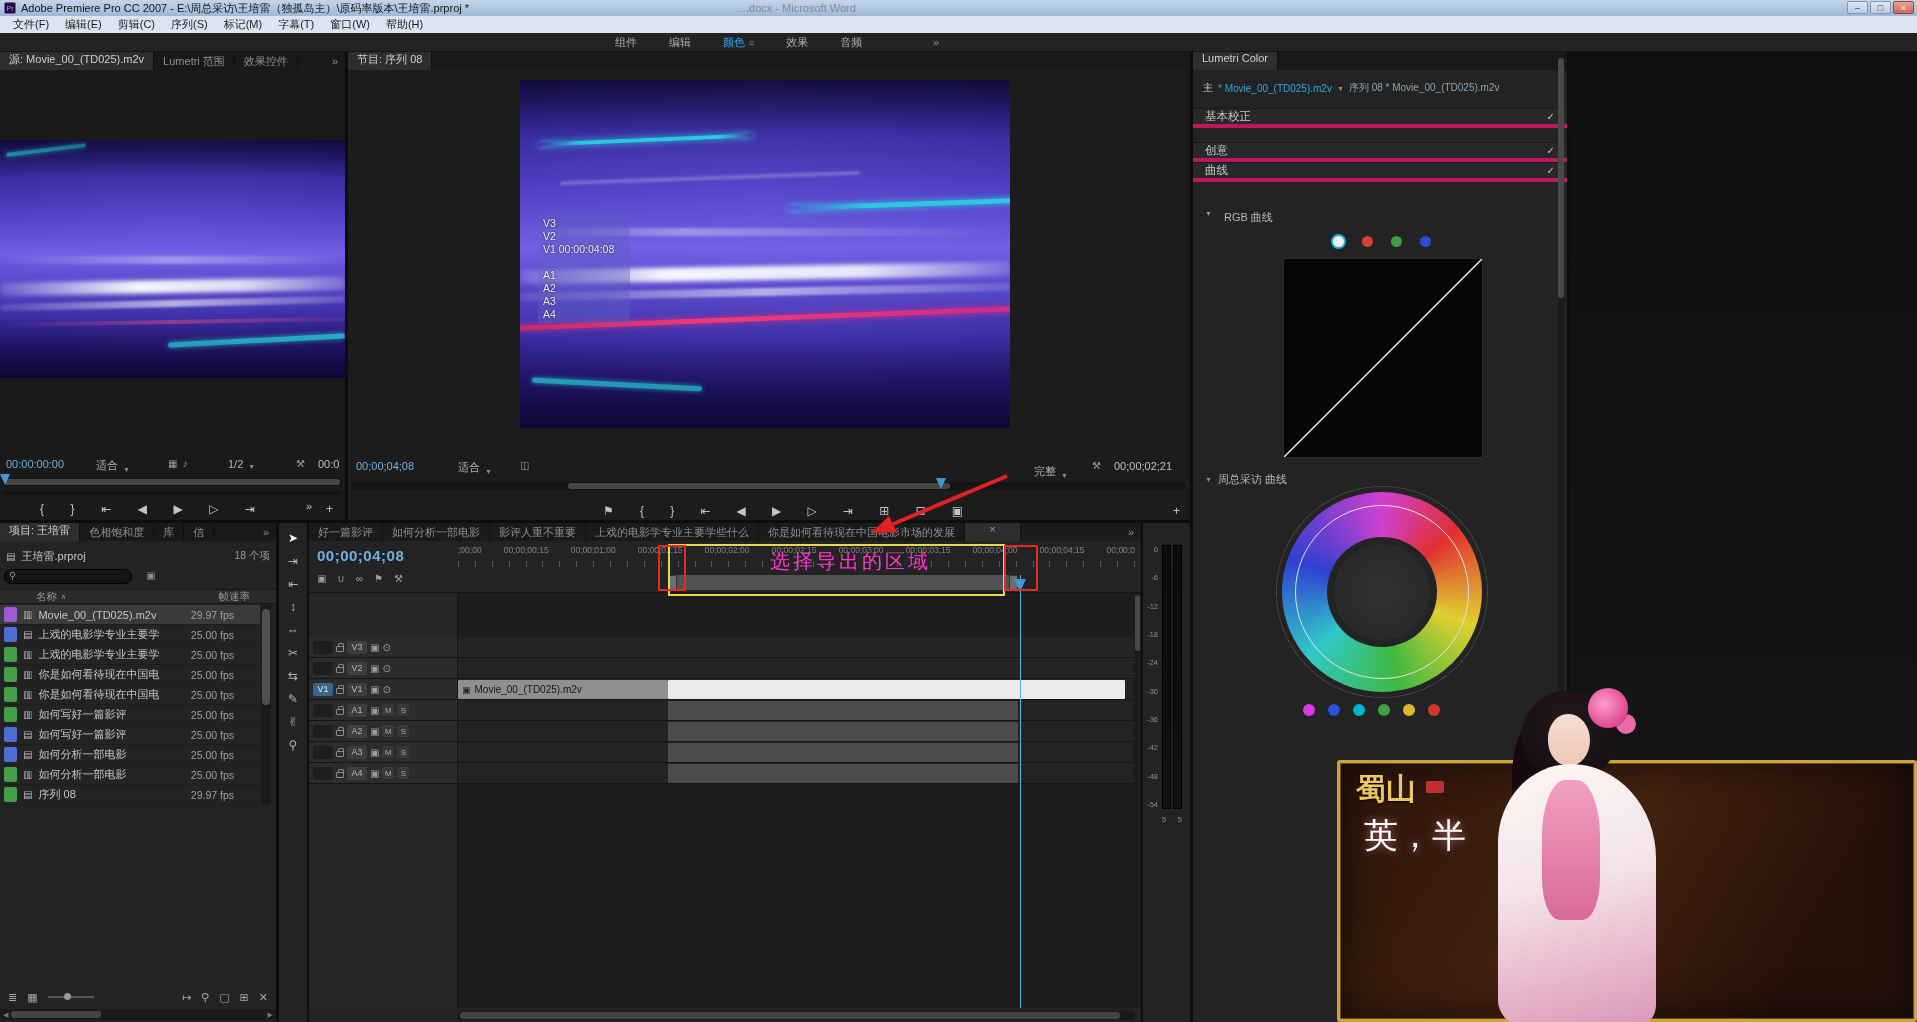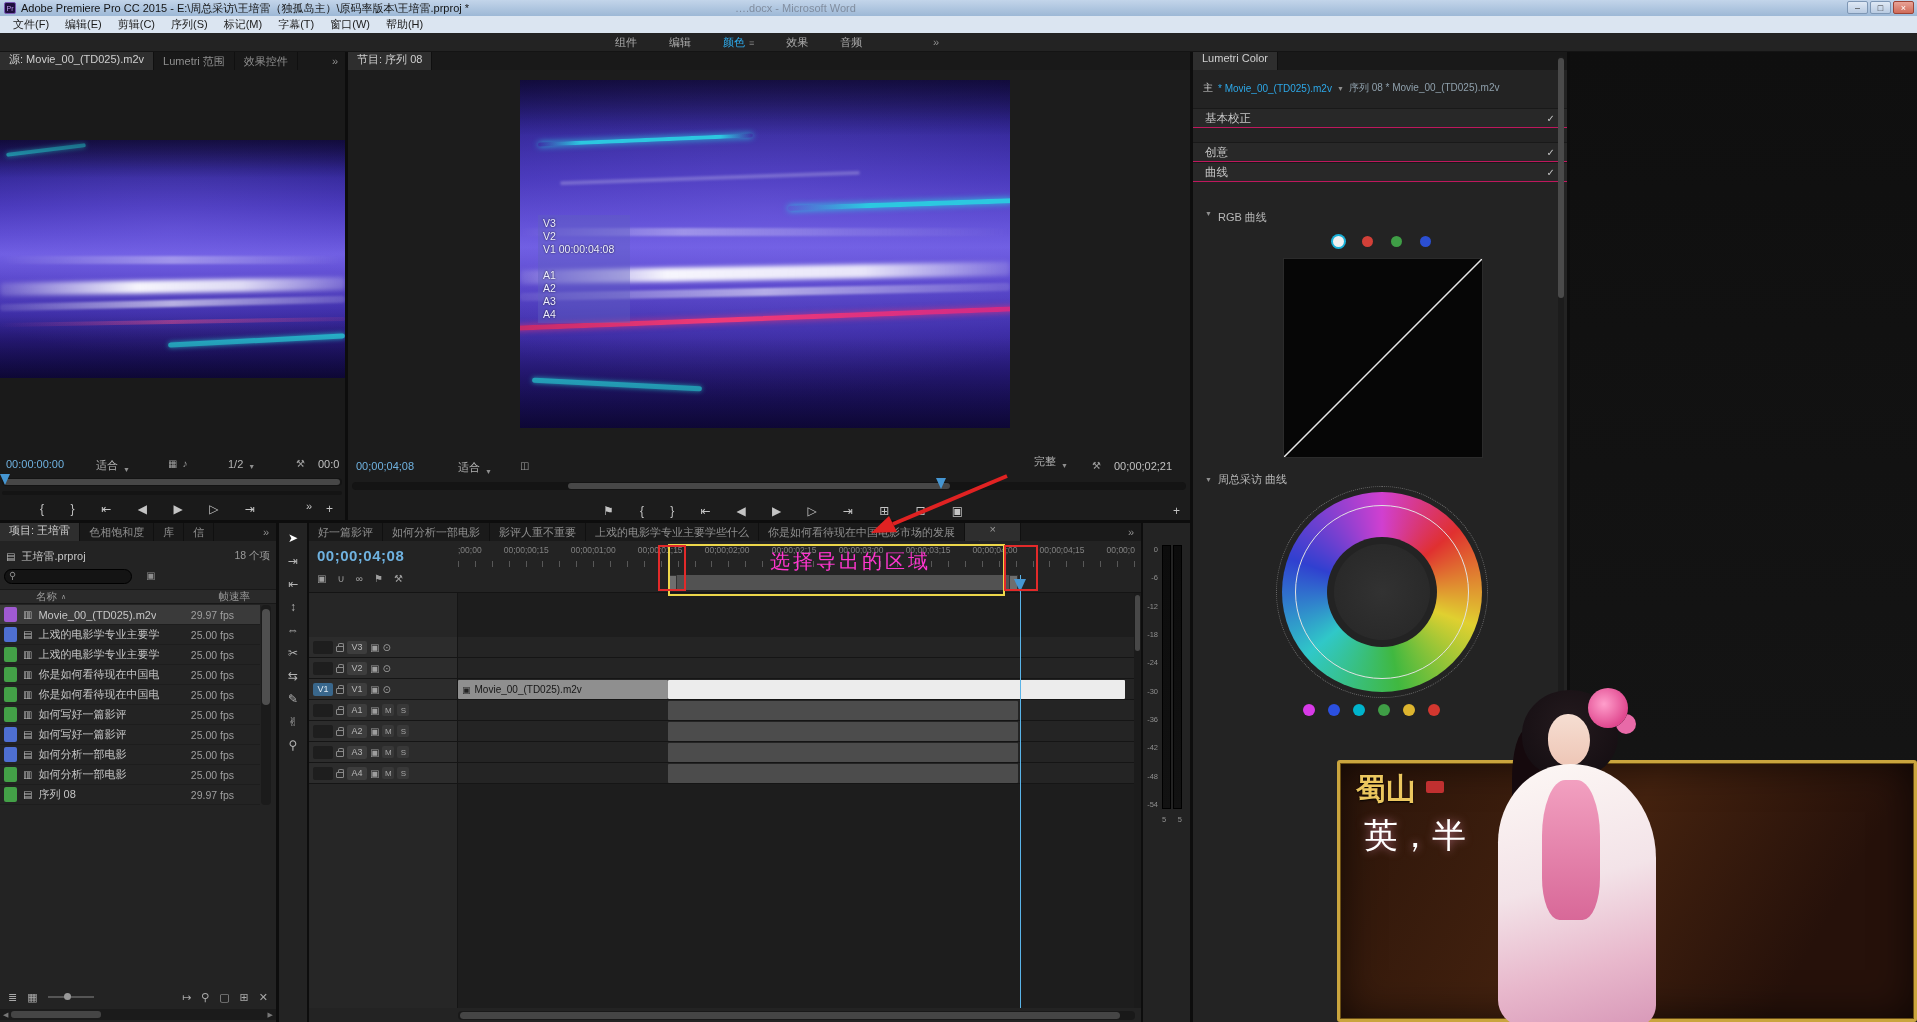--- a/index.html
+++ b/index.html
@@ -40,21 +40,21 @@
   .mon-row{position:absolute;display:flex;align-items:flex-end;gap:5px;white-space:nowrap;font-size:11px;color:#b3b3b3;}
   .tc{color:#6fb2e0;}
   .dd-caret{font-size:7px;color:#8e8e8e;}
   .mini-ic{color:#9e9e9e;font-size:10px;}
   .scrub-base{position:absolute;background:#141414;border-radius:4px;}
   .scrub-thumb{position:absolute;background:#474747;border-radius:3px;}
   .caret-blue{position:absolute;width:10px;height:11px;background:#4596d2;clip-path:polygon(0 0,100% 0,50% 100%);}
   .transport{position:absolute;display:flex;align-items:center;justify-content:space-between;}
   .t-btn{color:#c4c4c4;font-size:12px;}
   
-  .lum-row{display:flex;align-items:center;height:20px;padding:0 12px;background:#282828;border-top:1px solid #191919;border-bottom:1px solid #be185d;color:#c8c8c8;font-size:11.5px;}
+  .lum-row{display:flex;align-items:center;height:20px;padding:0 12px;background:#282828;border-top:1px solid #191919;border-bottom:4px solid #be185d;color:#c8c8c8;font-size:11.5px;}
   .check{margin-left:auto;color:#c4c4c4;font-size:10px;}
   .dot{border-radius:50%;flex:none;}
   .curve-box{position:absolute;background:#060606;border:1px solid #2b2b2b;}
   .wheel{position:absolute;width:200px;height:200px;border-radius:50%;background:conic-gradient(from 0deg,#d040d0,#e03030 50deg,#e0d030 110deg,#40b840 170deg,#30c8c8 230deg,#3040d0 290deg,#d040d0 360deg);}
   .wheel-ticks{position:absolute;width:212px;height:212px;border:1px dotted #6a6a6a;border-radius:50%;}
   .wheel-ring{position:absolute;width:174px;height:174px;border:1.5px solid #e2e2e2;border-radius:50%;}
   .wheel-cover{position:absolute;width:110px;height:110px;border-radius:50%;background:#232323;}
   .wheel-center{position:absolute;width:96px;height:96px;border-radius:50%;background:radial-gradient(#323232,#262626);}
   
   .prow{position:relative;display:flex;align-items:center;gap:6px;height:20px;padding:0 6px 0 4px;border-bottom:1px solid #1d1d1d;}
@@ -100,21 +100,21 @@
   .fig-body{left:28px;top:76px;width:158px;height:262px;background:linear-gradient(165deg,#fdf8f5 0%,#f3e3e8 45%,#e8b8cc 75%,#d898b8 100%);border-radius:46% 54% 12% 16%/30% 36% 8% 10%;}
   .fig-robe{left:72px;top:92px;width:58px;height:140px;background:linear-gradient(#f2a0c0,#d86898);border-radius:40% 40% 30% 30%;}
 </style>
 </head>
 <body>
 
 <div id="app">
 
   <div id="titlebar" class="abs">
     <span class="pr-badge">Pr</span>
-    <span class="t-text">Adobe Premiere Pro CC 2015 - E:\周总采访\王培雷（独孤岛主）\原码率版本\王培雷.prproj *</span>
+    <span class="t-text">Adobe Premiere Pro CC 2007 - E:\周总采访\王培雷（独孤岛主）\原码率版本\王培雷.prproj *</span>
     <span class="ghost-title">….docx - Microsoft Word</span>
     <span class="winbtns">
       <span class="winbtn">–</span>
       <span class="winbtn">□</span>
       <span class="winbtn close">×</span>
     </span>
   </div>
 
   <div id="menubar" class="abs">
 
@@ -243,21 +243,21 @@
       <div class="mon-row" style="left:8px;top:390px">
           <span class="tc">00;00;04;08</span>
         </div>
       <div class="mon-row" style="left:110px;top:390px">
         <span>适合</span>
           <span class="dd-caret">▼</span>
       </div>
       <div class="mon-row" style="left:172px;top:390px">
           <span class="mini-ic">◫</span>
         </div>
-      <div class="mon-row" style="left:686px;top:384px">
+      <div class="mon-row" style="left:686px;top:394px">
         <span>完整</span>
           <span class="dd-caret">▼</span>
       </div>
       <div class="mon-row" style="left:744px;top:390px">
           <span class="mini-ic">⚒</span>
         </div>
       <div class="mon-row" style="left:766px;top:390px">
           <span style="color:#c0c0c0">00;00;02;21</span>
         </div>
       <div class="scrub-base" style="left:4px;top:412px;width:834px;height:8px"></div>
@@ -303,21 +303,21 @@
         <div class="lum-row" style="">
           <span>创意</span>
           <span class="check">✓</span>
         </div>
 
         <div class="lum-row" style="margin-bottom:14px">
           <span>曲线</span>
           <span class="check">✓</span>
         </div>
       </div>
-    <div class="abs" style="left:12px;top:158px;display:flex;gap:6px;color:#b8b8b8">
+    <div class="abs" style="left:12px;top:158px;display:flex;gap:12px;color:#b8b8b8">
       <span class="dd-caret">▼</span>
       <span>RGB 曲线</span>
     </div>
     <div class="abs" style="left:140px;top:184px;display:flex;gap:18px">
 
     <span class="dot chan-sel" style="width: 11px; height: 11px; background: rgb(240, 240, 240); box-shadow: rgb(24, 176, 216) 0px 0px 0px 2px;"></span>
         <span class="dot" style="width: 11px; height: 11px; background: rgb(210, 64, 56);"></span>
         <span class="dot" style="width: 11px; height: 11px; background: rgb(63, 158, 70);"></span>
         <span class="dot" style="width: 11px; height: 11px; background: rgb(43, 79, 210);"></span>
       </div>

